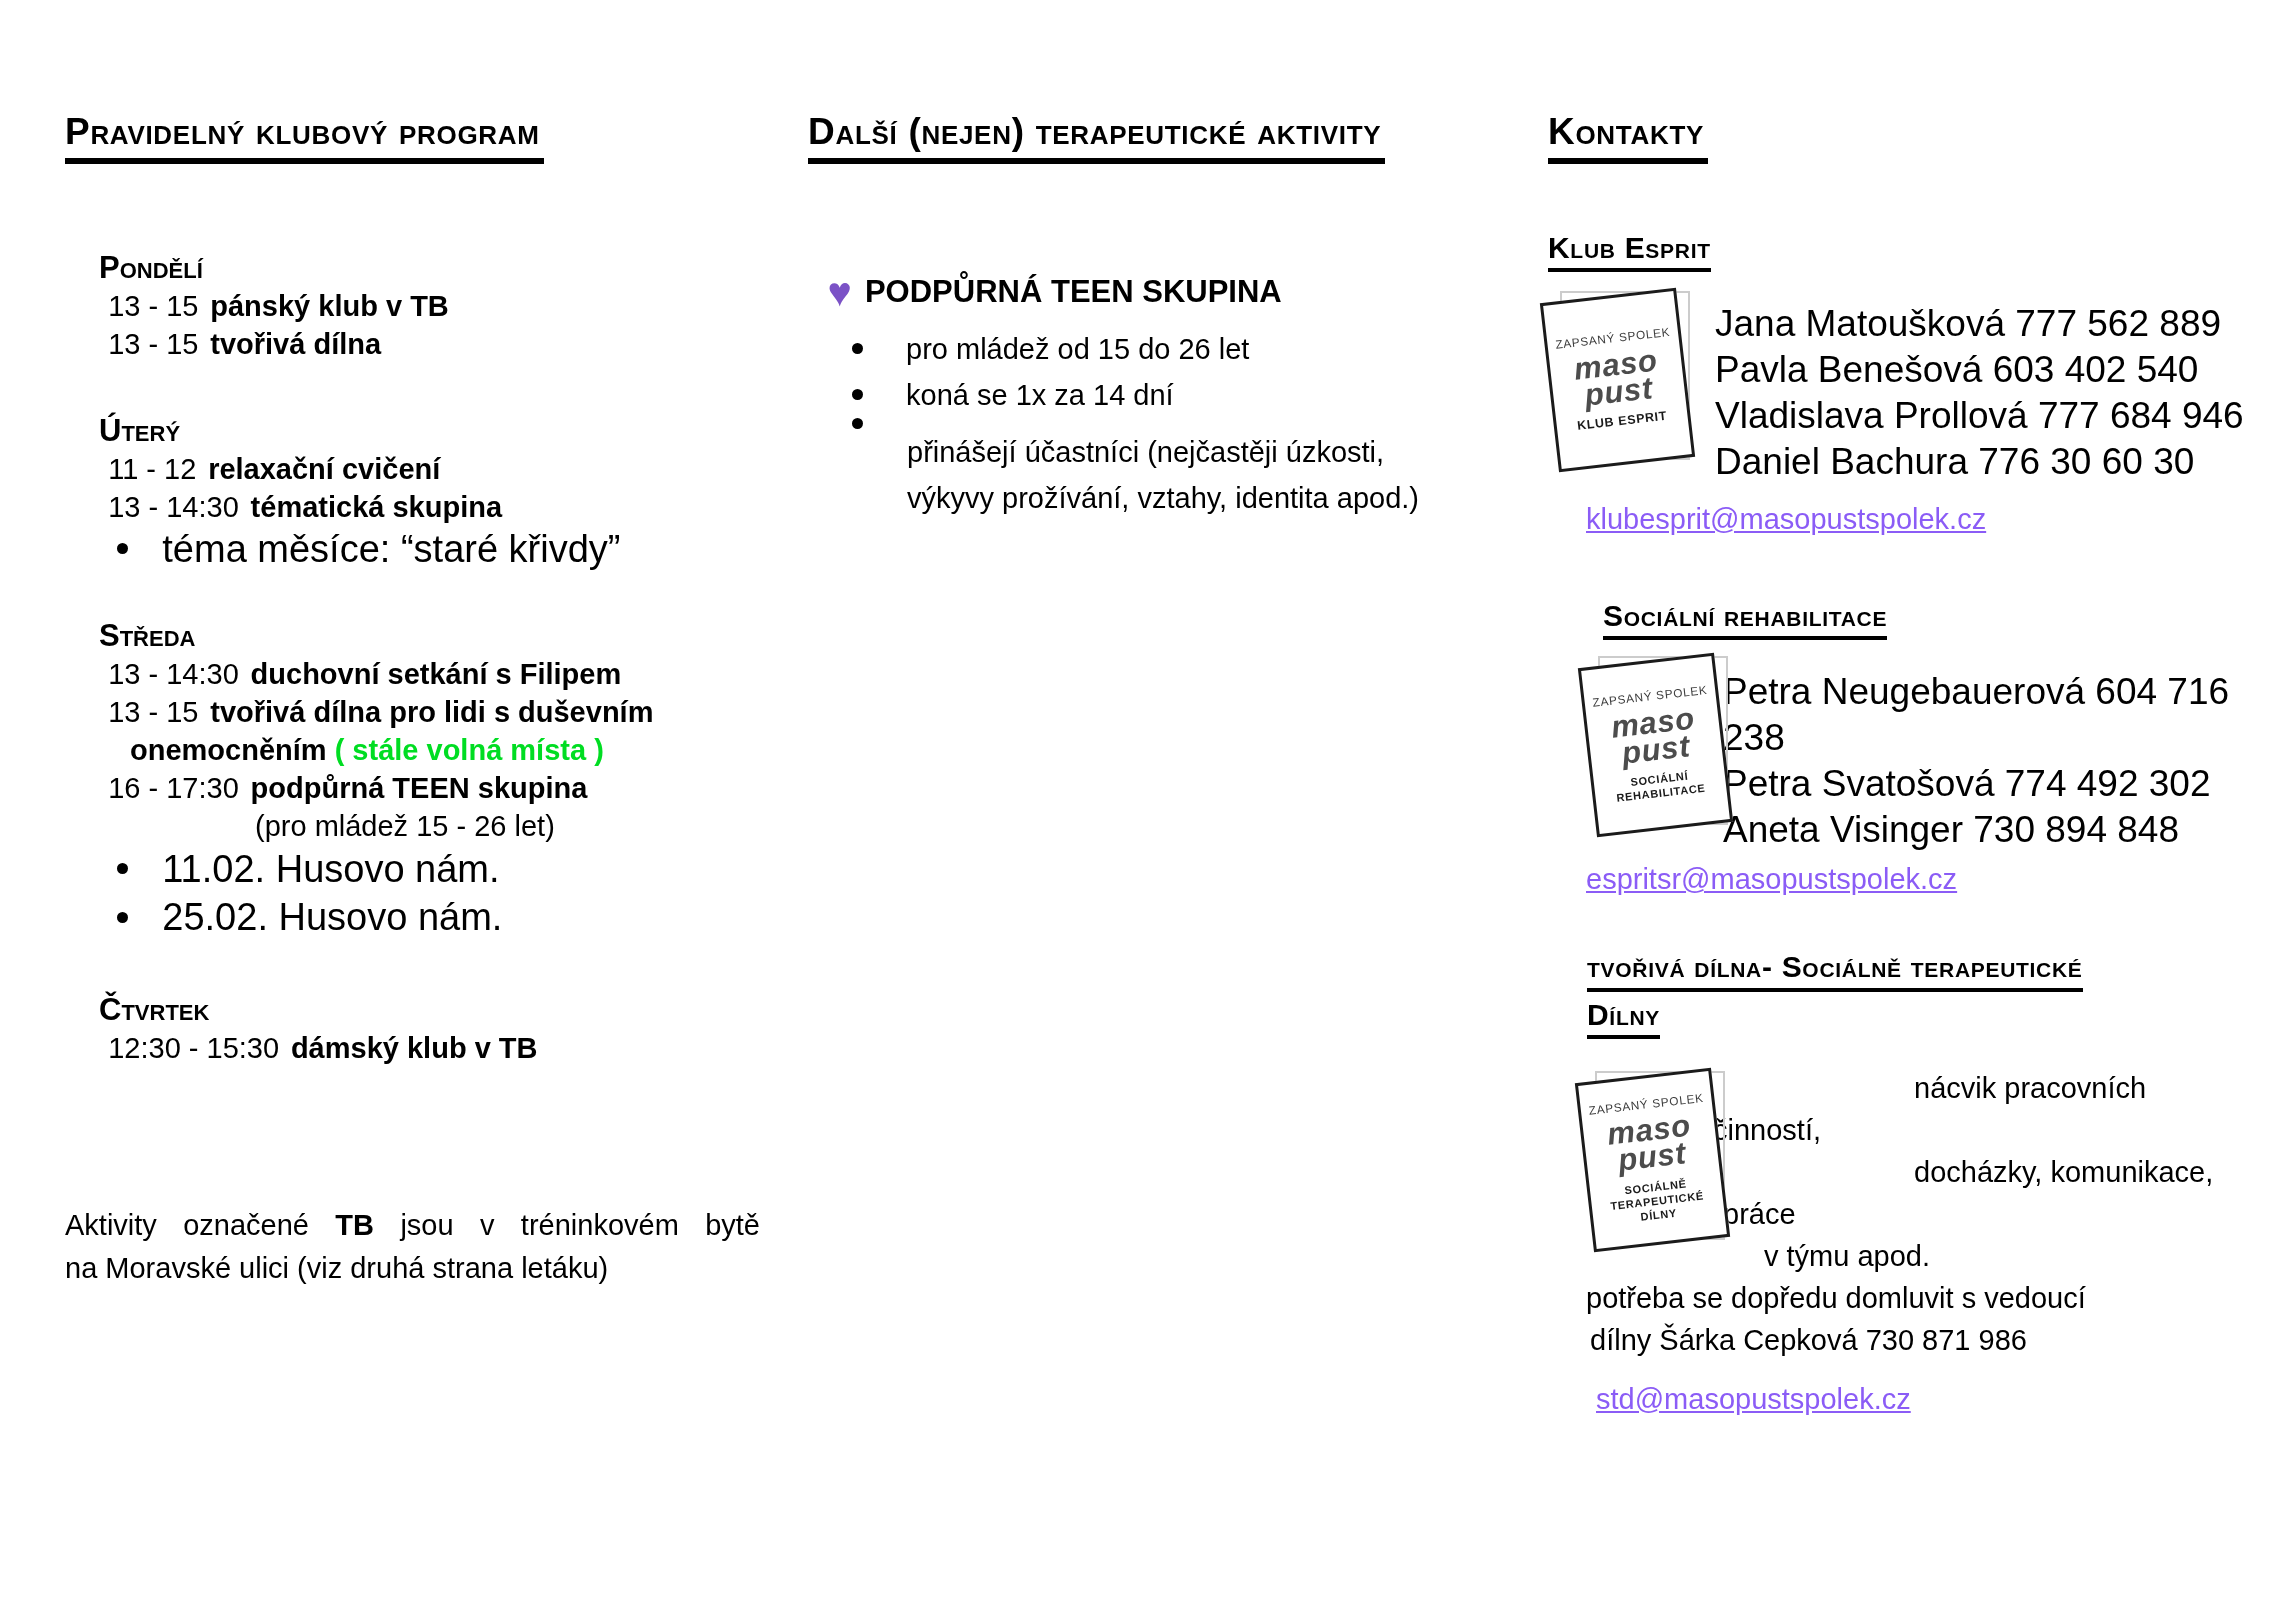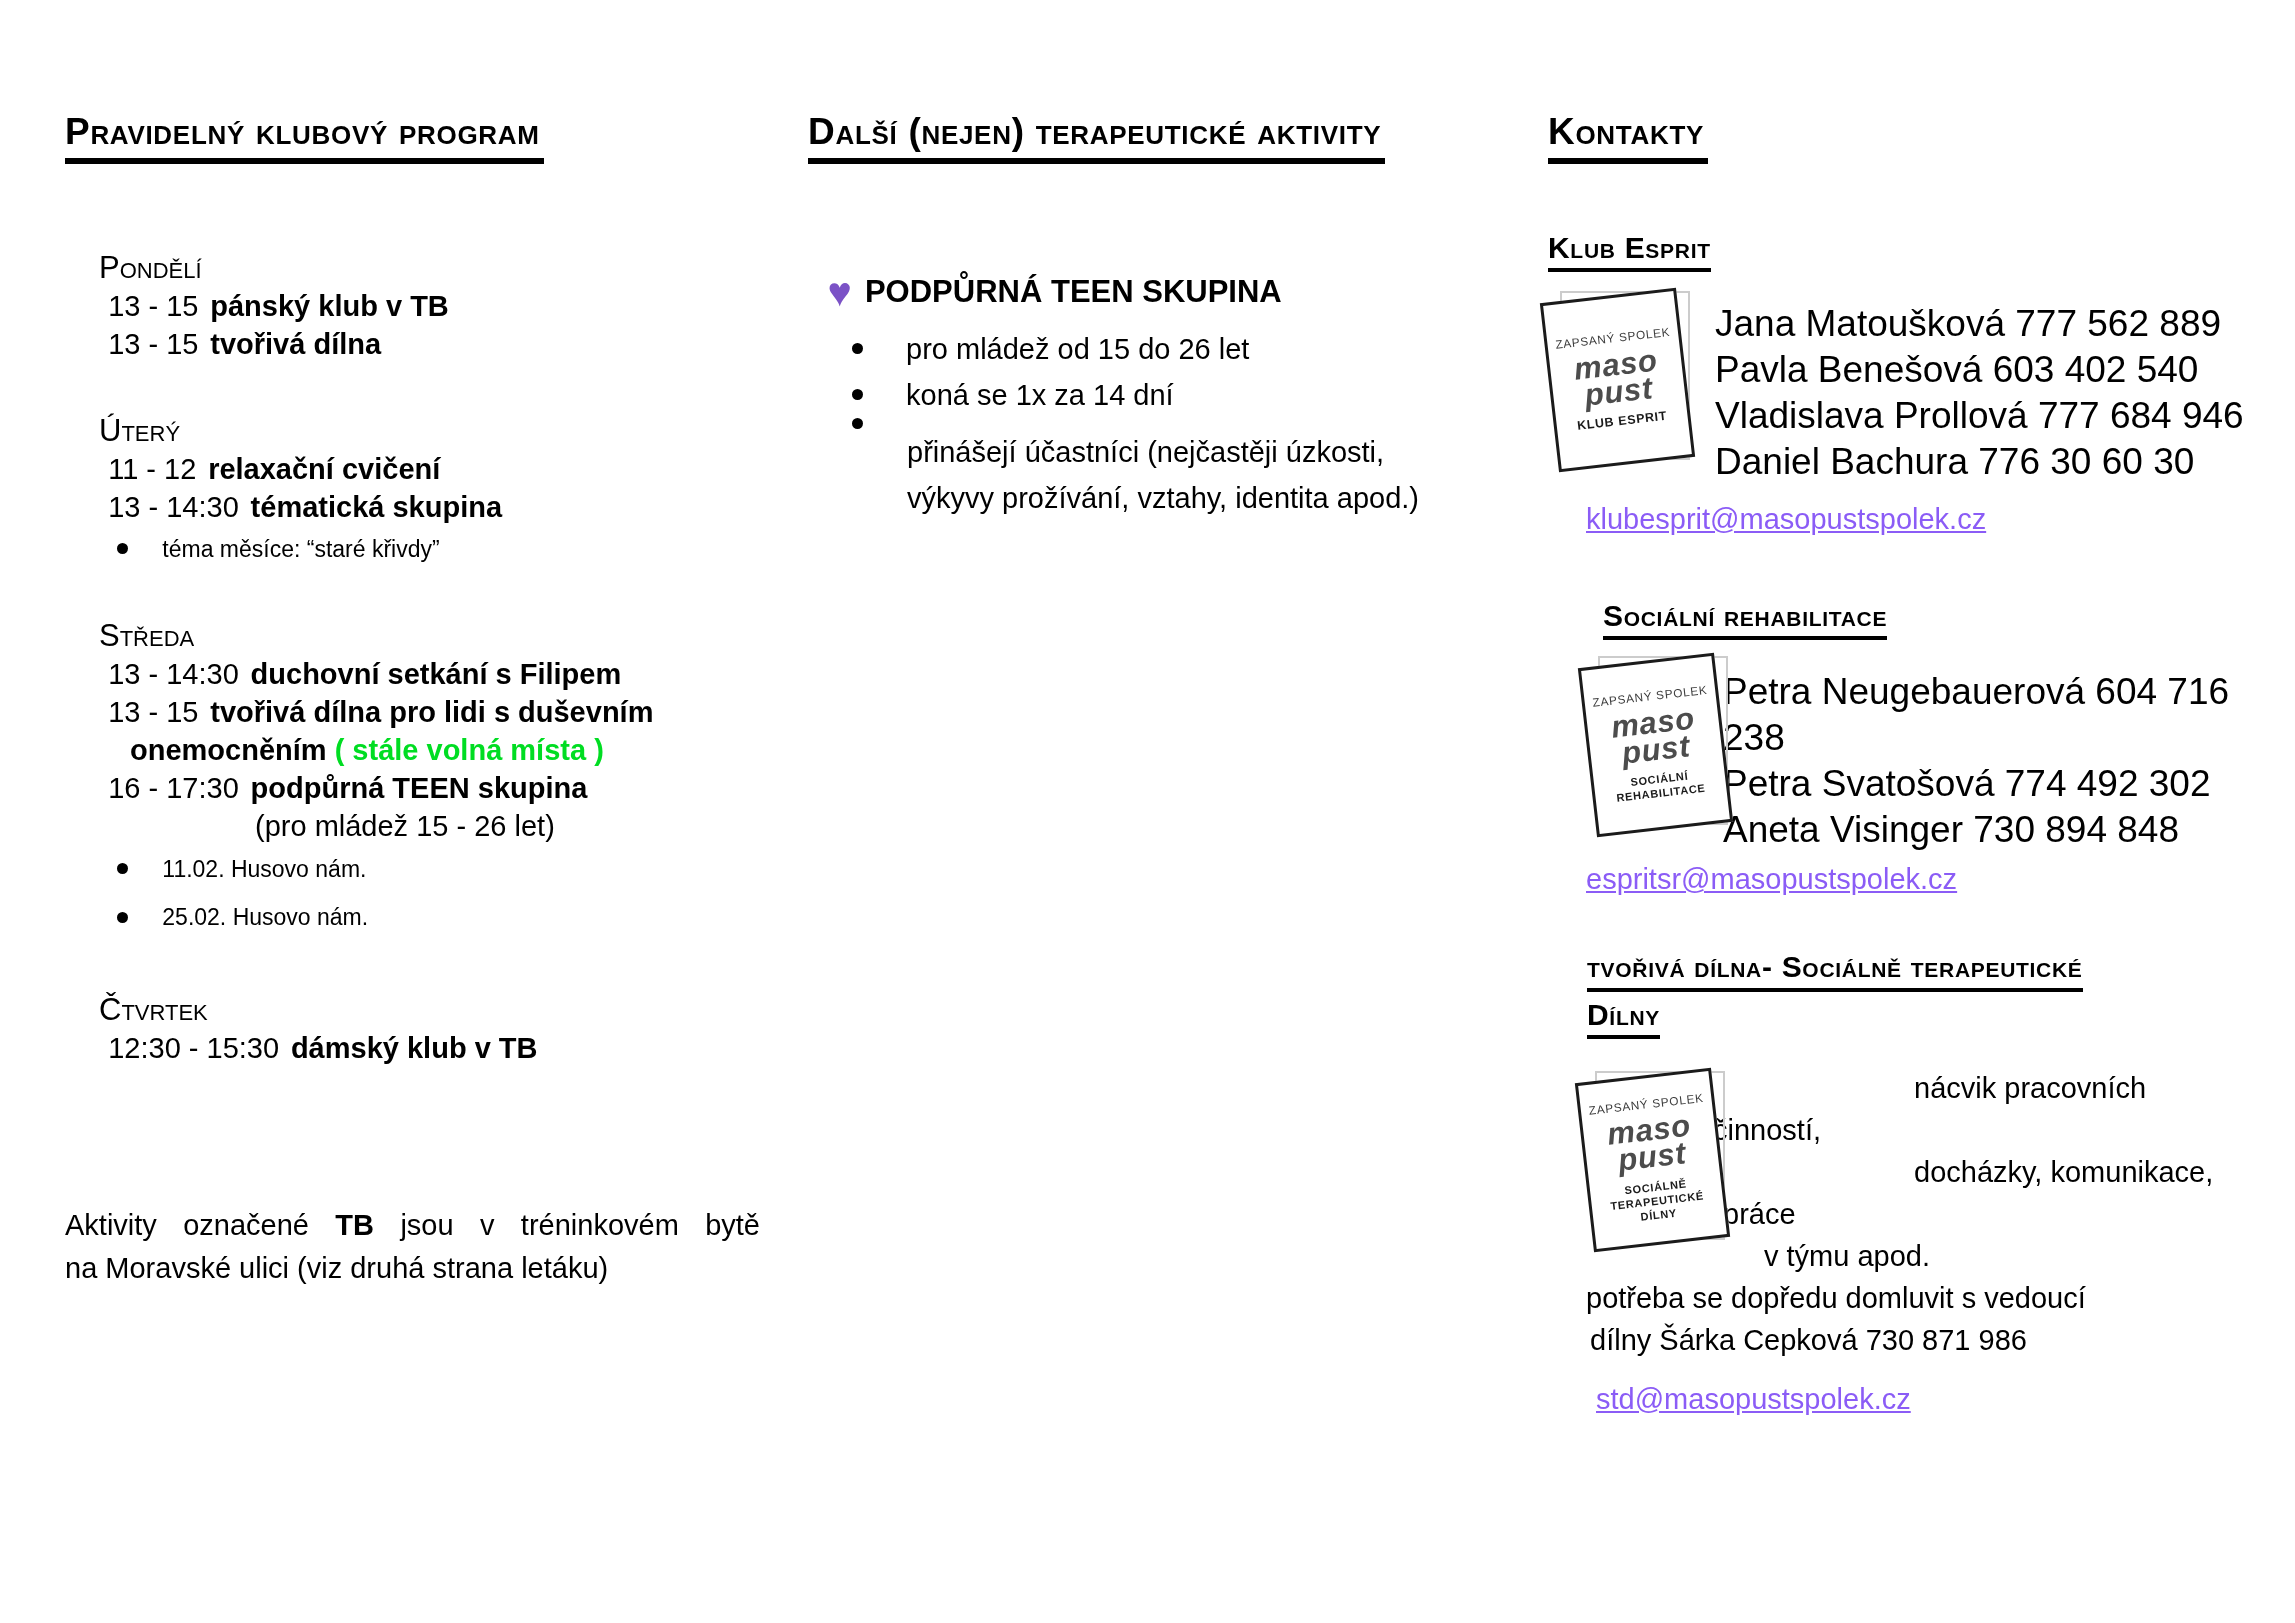--- a/index.html
+++ b/index.html
@@ -12,26 +12,26 @@
   #col2{left:808px;width:710px;}
   #col3{left:1548px;width:730px;}
 
   h1.head{
     font-size:37px;font-weight:bold;font-variant:small-caps;letter-spacing:0.7px;
     display:inline-block;border-bottom:6.5px solid #000;padding:0 3.9px 5.2px 0;margin:0;line-height:1.12;
   }
 
   
   .day{margin-left:34px;}
-  .day-title{font-size:31px;font-weight:normal;font-variant:small-caps;line-height:39px;}
+  .day-title{font-size:31px;font-weight:bold;font-variant:small-caps;line-height:39px;}
   .line{font-size:29px;line-height:38px;margin-left:9.2px;white-space:nowrap;}
   .t{margin-right:11.8px;}
   .b{font-weight:bold;}
   .green{color:#00dd22;font-weight:bold;}
-  .brow{display:flex;align-items:center;font-size:23px;line-height:38px;margin-left:18.3px;}
+  .brow{display:flex;align-items:center;font-size:38px;line-height:38px;margin-left:18.3px;}
   .dot{width:11px;height:11px;border-radius:50%;background:#000;flex:0 0 auto;margin-right:34px;}
   .note{position:absolute;left:0;top:1093px;width:695px;font-size:29px;line-height:43px;}
   .note-l1{text-align:justify;text-align-last:justify;}
 
   
   .teen-head{display:flex;align-items:center;margin-top:108px;margin-left:19.6px;}
   .heart{font-size:41px;line-height:41px;color:#7B52C6;margin-right:13px;}
   .teen-title{font-size:31px;font-weight:bold;}
   .cbullet{display:flex;align-items:center;font-size:29px;line-height:46px;margin-left:44px;}
   .cbullet .dot{margin-right:43px;}

